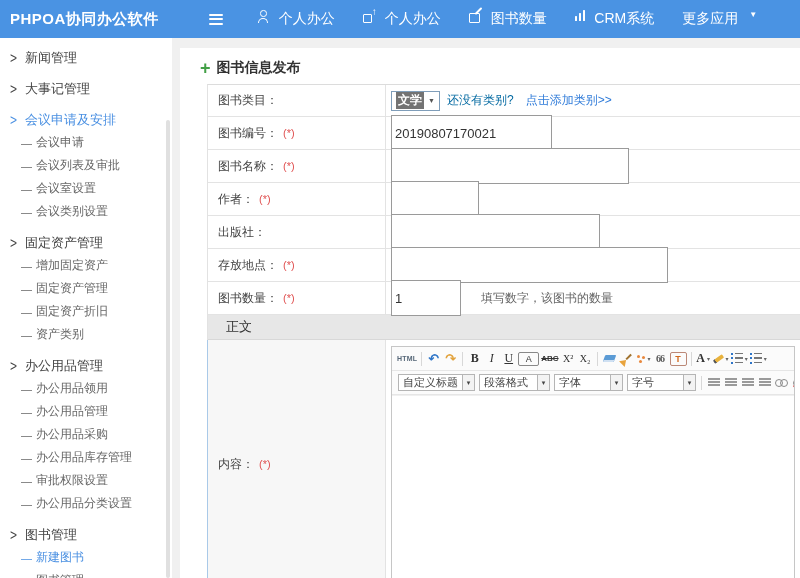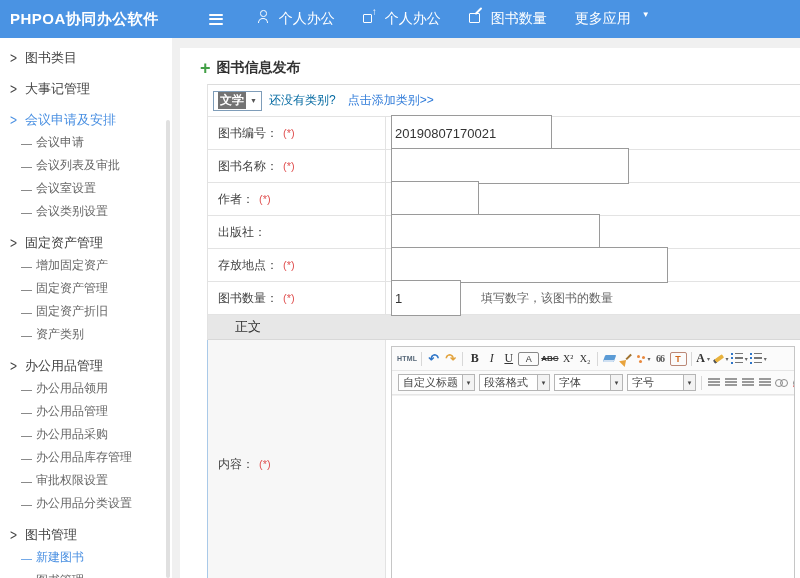--- a/index.html
+++ b/index.html
@@ -56,21 +56,21 @@
   .fvalue{flex:1;display:flex;align-items:center;padding-left:5px;min-width:0}
   .tinput{height:18px;border:1px solid #9a9a9a;font-size:13px;color:#333;padding:8px 3px;font-family:inherit;background:#fff}
   .w-code{width:153px}.w-name{width:230px}.w-author{width:80px}.w-pub{width:201px}.w-loc{width:269px}.w-qty{width:62px}
   .hint{font-size:12px;color:#666;margin-left:20px;white-space:nowrap}
   .select-box{display:inline-flex;align-items:center;border:1px solid #7f9db9;background:#fff;height:18px;padding:0 4px;cursor:pointer}
   .sel-text{background:#737373;color:#fff;font-size:12px;padding:0 2px;font-weight:bold}
   .sel-caret{font-size:7px;color:#555;margin-left:4px}
   .muted{font-size:12px;color:#0369a1;margin-left:7px;white-space:nowrap}
   .link{font-size:12px;color:#2f7bd9;margin-left:12px;cursor:pointer;white-space:nowrap}
   .section-bar{height:24px;background:#e7e7e7;border-bottom:1px solid #d8d8d8;display:flex;align-items:center;
-    padding-left:27px;font-size:13px;color:#333}
+    padding-left:18px;font-size:13px;color:#333}
   
   .content-row{display:flex;align-items:stretch;height:248px;border-left:1px solid #a9c9e8;margin-left:-1px;background:#fff}
   .content-label{flex:0 0 178px;width:178px;box-sizing:border-box;background:#f7f7f7;border-right:1px solid #e3e3e3;
     display:flex;align-items:center;padding-left:10px;font-size:12px;color:#444}
   .editor-wrap{flex:1;padding:6px 5px 0 5px;box-sizing:border-box;min-width:0}
   .editor{border:1px solid #c6c6c6;height:100%;box-sizing:border-box;display:flex;flex-direction:column;background:#fff}
   .toolbar{display:flex;align-items:center;height:21px;padding:1px 4px;background:#fbfbfb;border-bottom:1px solid #e6e6e6;overflow:hidden}
   .tbtn{display:inline-flex;align-items:center;justify-content:center;min-width:15px;height:17px;margin:0 1px;
     font-size:11px;color:#333;cursor:pointer;border-radius:2px;white-space:nowrap}
   .tsep{width:1px;height:14px;background:#d8d8d8;margin:0 3px;flex:0 0 1px}
@@ -134,30 +134,38 @@
       <span>个人办公</span>
     </div>
     <div class="nav-item">
       <span class="icon-compose">
         <span class="box"></span>
           <span class="pen"></span>
       </span>
       <span>图书数量</span>
     </div>
     <div class="nav-item">
+      <span class="icon-chart">
+          <i></i>
+          <i></i>
+          <i></i>
+        </span>
+      <span>CRM系统</span>
+    </div>
+    <div class="nav-item">
       <span>更多应用</span>
       <span class="nav-caret">▼</span>
     </div>
   </div>
 </div>
 
 <div class="sidebar">
   <div class="sb-item group first">
     <span class="sb-prefix">&gt;</span>
-    <span>图书类目</span>
+    <span>新闻管理</span>
   </div>
   <div class="sb-item group">
     <span class="sb-prefix">&gt;</span>
     <span>大事记管理</span>
   </div>
   <div class="sb-item group active">
     <span class="sb-prefix">&gt;</span>
     <span>会议申请及安排</span>
   </div>
   <div class="sb-item sub">
@@ -241,20 +249,23 @@
 
 <div class="main">
   <div class="page-title">
     <span class="plus-icon">+</span>
     <span>图书信息发布</span>
   </div>
 
   <div class="form-wrap">
 
     <div class="frow cat">
+      <div class="flabel">
+        <span>图书类目：</span>
+      </div>
       <div class="fvalue">
         <div class="select-box">
           <span class="sel-text">文学</span>
           <span class="sel-caret">▼</span>
         </div>
         <span class="muted">还没有类别?</span>
         <span class="link">点击添加类别&gt;&gt;</span>
       </div>
     </div>
 

